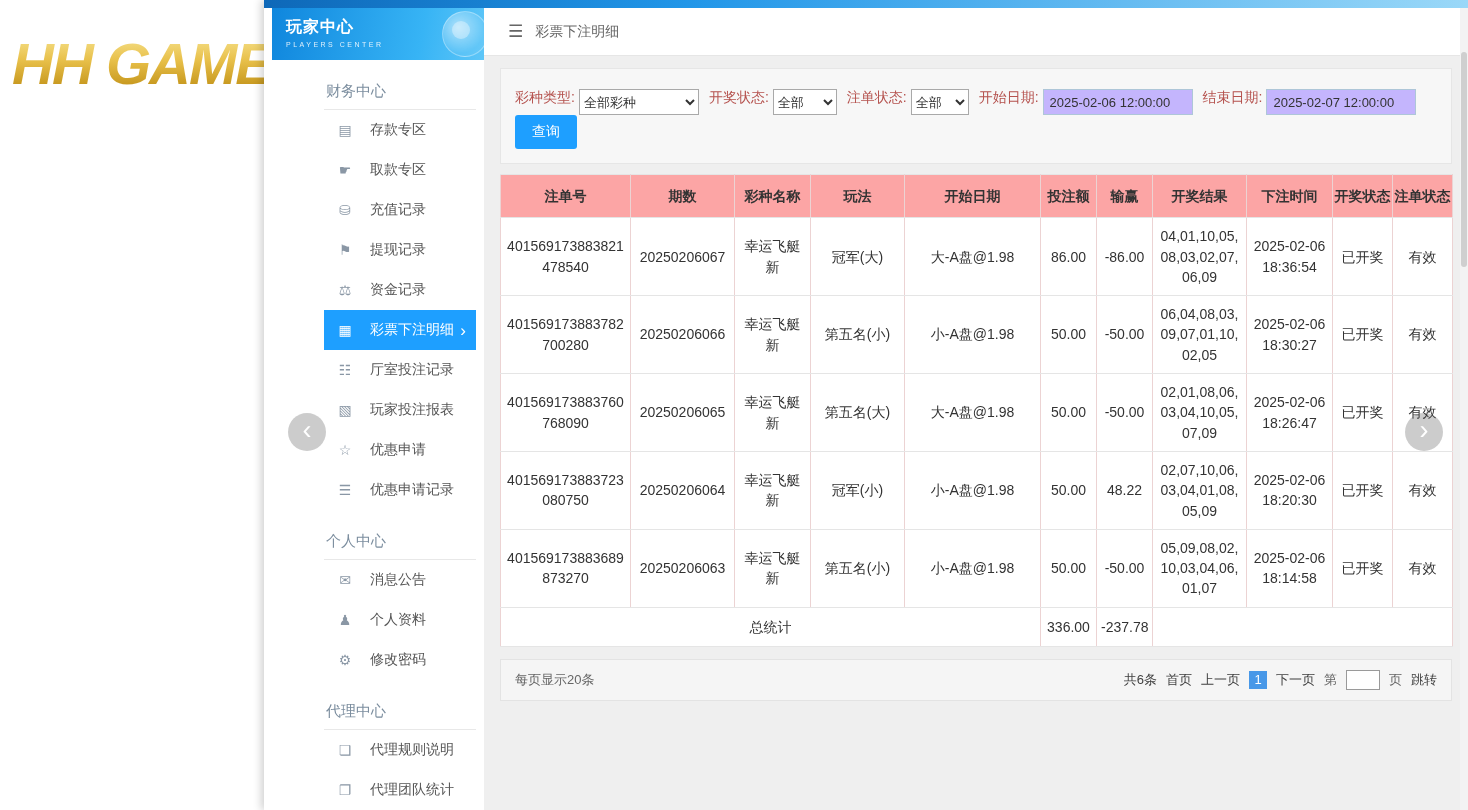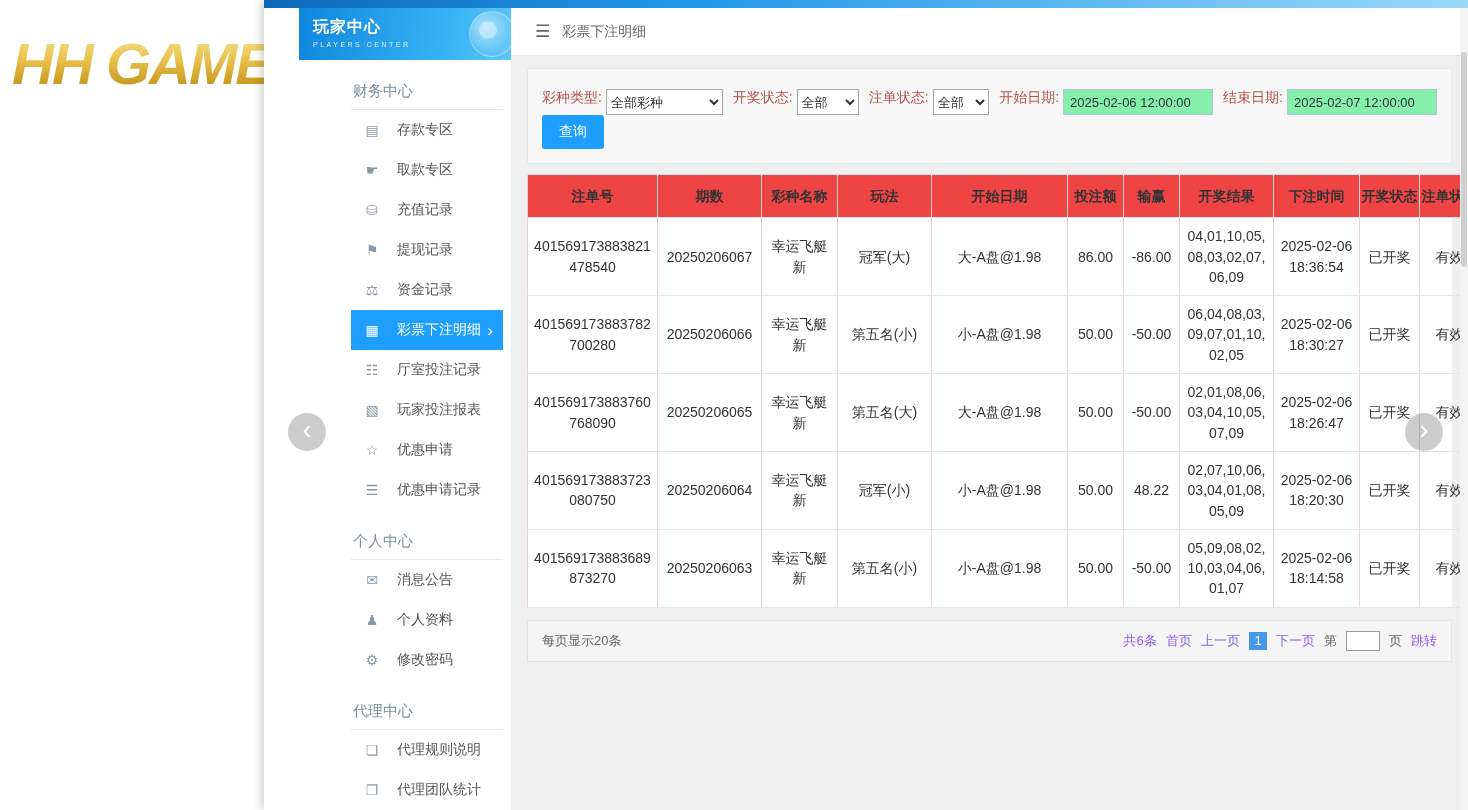--- a/index.html
+++ b/index.html
@@ -15,21 +15,21 @@
     -webkit-background-clip:text; background-clip:text;
     color:#d4a93c; -webkit-text-fill-color:transparent;
     white-space:nowrap;
   }
 
   
   .app{ position:absolute; left:264px; top:0; width:1204px; height:810px;
     background:#fff; box-shadow:-3px 0 8px rgba(0,0,0,.18); z-index:2; }
   .top-strip{ height:8px;
     background:linear-gradient(90deg,#0e68b8 0%,#2196e8 35%,#9ad8f8 100%); }
-  .app-body{ display:flex; height:802px;padding-left:27px; }
+  .app-body{ display:flex; height:802px; }
 
   
   .sidebar{ width:220px; flex:none; background:#fff; overflow:hidden; }
   .banner{ margin-left:8px; width:212px; height:52px; position:relative; overflow:hidden;
     background:linear-gradient(100deg,#0f86dd 0%,#37b4f5 70%,#5ec6f8 100%);
     color:#fff; padding:9px 0 0 14px; }
   .banner-title{ font-size:16px; font-weight:bold; letter-spacing:1px; }
   .banner-sub{ font-size:7px; letter-spacing:2.5px; color:rgba(255,255,255,.85); margin-top:3px; }
   .banner-deco{ position:absolute; right:-4px; top:3px; width:46px; height:46px; border-radius:50%;
     background:radial-gradient(circle at 35% 35%, rgba(255,255,255,.55), rgba(255,255,255,.06) 65%);
@@ -57,39 +57,39 @@
   .content{ flex:1; padding:12px 16px; overflow:hidden; }
 
   .filter-panel{ background:#f7f7f7; border:1px solid #e6e6e6; padding:12px 14px 14px; }
   .filter-row{ display:flex; align-items:flex-start;margin-top:8px; }
   .f-label{ color:#b5524e; font-size:14px; margin-left:10px; white-space:nowrap; }
   .f-label:first-child{ margin-left:0; }
   .f-sel{ height:26px; font-size:13px; border:1px solid #a9a9a9; background:#fff;
     margin-left:4px; color:#333; }
   .sel-wide{ width:120px; } .sel-mid{ width:64px; } .sel-small{ width:58px; }
   .date-input{ width:150px; height:26px; border:1px solid #aec6d8; font-size:13px;
-    padding:0 6px; color:#333; margin-left:4px; background:#86efac; }
+    padding:0 6px; color:#333; margin-left:4px; background:#c4b5fd; }
   .search-btn{ background:#1e9fff; color:#fff; border:none;
     padding:8px 17px; font-size:14px; border-radius:3px; cursor:pointer; }
 
   .table-panel{ margin-top:10px; background:#fff; }
   table{ width:100%; border-collapse:collapse; table-layout:fixed; }
   th,td{ border-top:1px solid #e5e5e5; border-bottom:1px solid #e5e5e5;
     border-left:1px solid #ecd3d3; border-right:1px solid #ecd3d3;
     text-align:center; vertical-align:middle; font-size:14px; color:#333;
     line-height:1.45; padding:8px 4px; overflow:hidden; }
-  th{ background:#ef4444; font-weight:bold; padding:11px 1px; }
+  th{ background:#fca5a5; font-weight:bold; padding:11px 1px; }
   td:nth-child(1), td:nth-child(8){ word-break:break-all; }
   .sum-row td{ padding:9px 4px; }
 
   .footer-bar{ margin-top:12px; background:#f5f5f5; border:1px solid #e3e3e3; height:42px;
     display:flex; align-items:center; justify-content:space-between; padding:0 14px;
     font-size:13px; color:#666; }
   .pager{ display:flex; align-items:center; gap:9px; font-size:13px; }
-  .pg-link{ color:#8b5cf6; cursor:pointer;font-family:Liberation Mono, monospace; }
+  .pg-link{ color:#404040; cursor:pointer; }
   .pg-current{ background:#4898e8; color:#fff; min-width:18px; height:18px; line-height:18px;
     text-align:center; padding:0 3px; cursor:pointer; }
   .pg-text{ color:#666; }
   .jump-input{ width:34px; height:20px; border:1px solid #9a9a9a; background:#fff; }
 
   
   .nav-circle{ position:absolute; top:413px; width:38px; height:38px; border-radius:50%;
     background:rgba(85,85,85,.30); color:#fff; font-size:27px; line-height:34px;
     text-align:center; cursor:pointer; z-index:60; user-select:none; }
   .nav-circle.left{ left:24px; }
@@ -310,20 +310,26 @@
                   <td>小-A盘@1.98</td>
                   <td>50.00</td>
                   <td>-50.00</td>
                   <td>05,09,08,02,10,03,04,06,01,07</td>
                   <td>2025-02-06 18:14:58</td>
                   <td>已开奖</td>
                   <td>有效</td>
                 </tr>
               </tbody>
             <tbody>
+              <tr class="sum-row">
+                <td colspan="5">总统计</td>
+                <td>336.00</td>
+                <td>-237.78</td>
+                <td colspan="4"></td>
+              </tr>
             </tbody>
           </table>
         </div>
 
         <div class="footer-bar">
           <span>每页显示20条</span>
           <div class="pager">
             <span class="pg-link">共6条</span>
             <span class="pg-link">首页</span>
             <span class="pg-link">上一页</span>

